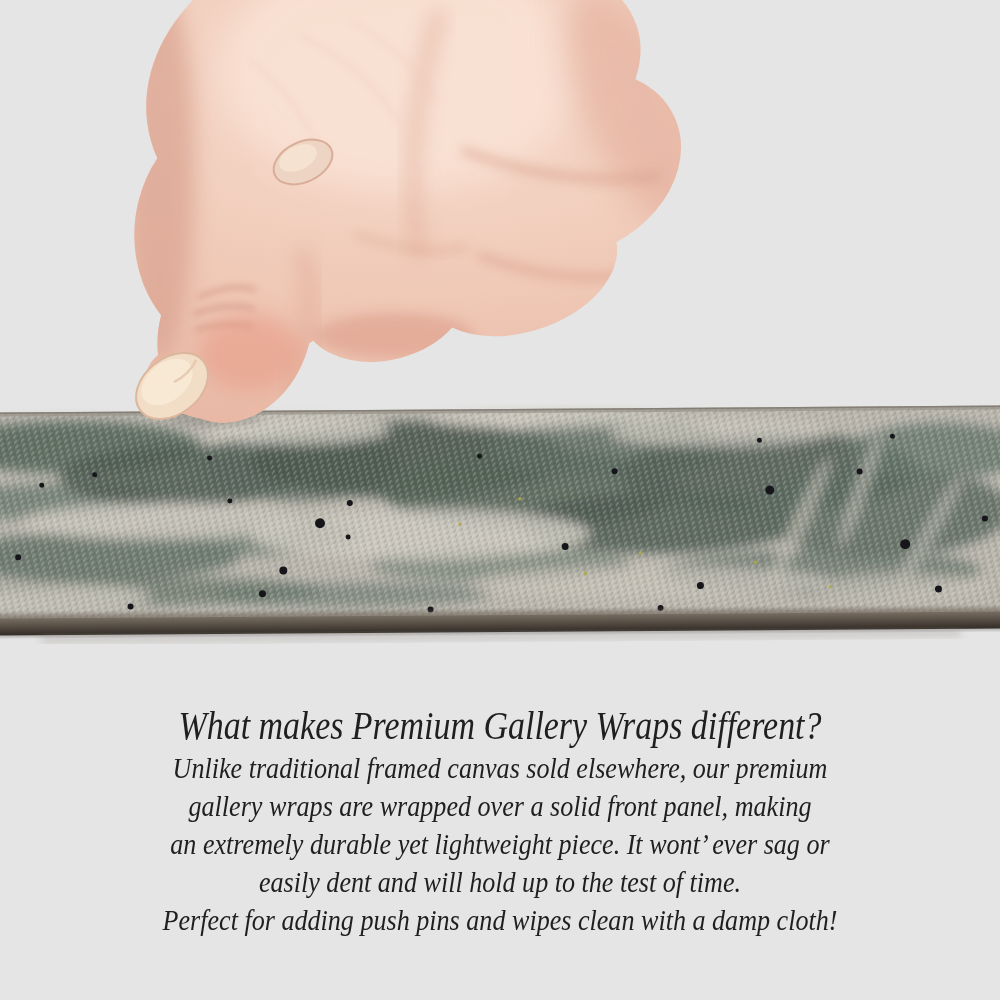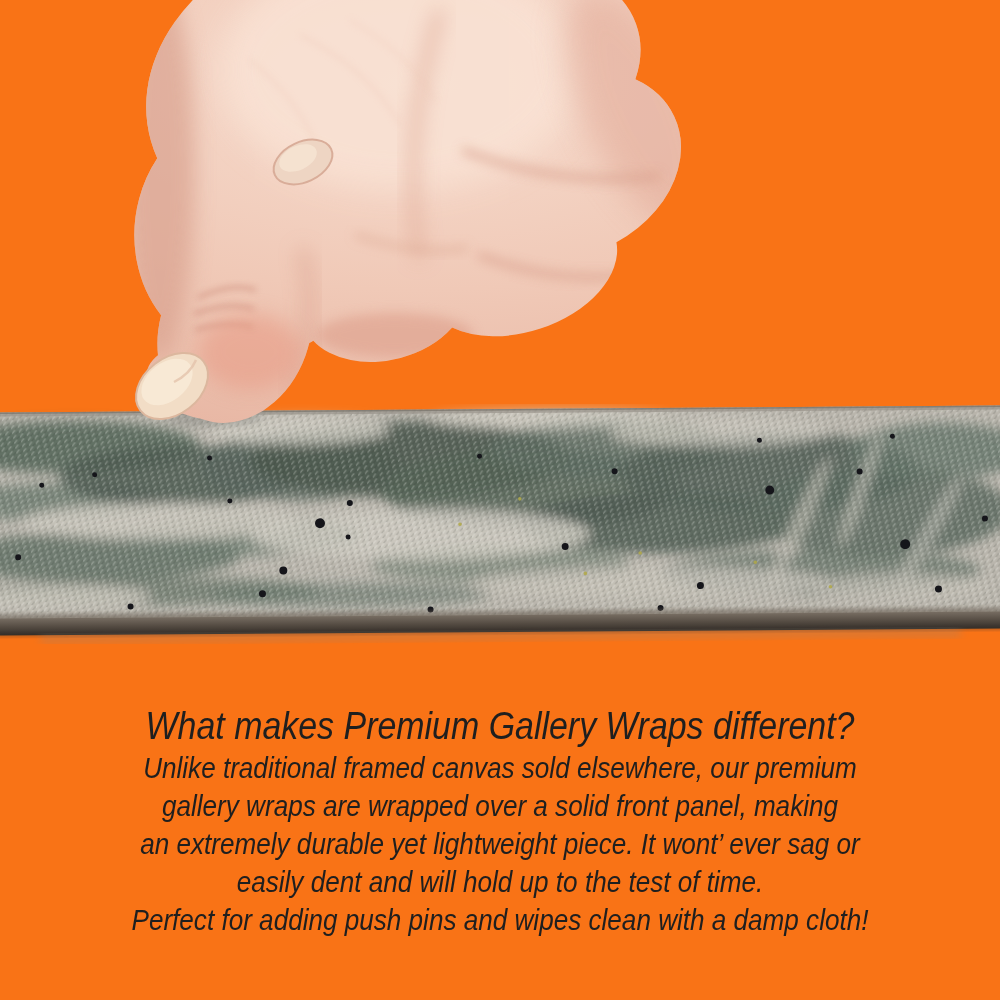--- a/index.html
+++ b/index.html
@@ -1,18 +1,18 @@
 <!DOCTYPE html>
 <html><head>
 <meta charset="utf-8">
 <style>
   html,body{margin:0;padding:0;background:#ffffff;}
   .stage{
-    position:relative;width:1000px;height:1000px;background:#f97316;
-    overflow:hidden;font-family:Liberation Sans, sans-serif;
+    position:relative;width:1000px;height:1000px;background:#e5e5e5;
+    overflow:hidden;font-family:Liberation Serif, serif;
   }
   .hand-svg{position:absolute;top:0;left:0;z-index:3;display:block;}
   .strip-svg{position:absolute;top:404px;left:0;z-index:2;display:block;}
   .copy{
     position:absolute;top:703px;left:0;width:1000px;z-index:4;
     text-align:center;color:#1f1f1f;font-style:italic;font-weight:400;
     transform:scaleX(0.87);transform-origin:500px 0;
   }
   .copy .title{font-size:39px;line-height:46px;white-space:nowrap;}
   .copy .line{font-size:30px;line-height:38px;white-space:nowrap;}

